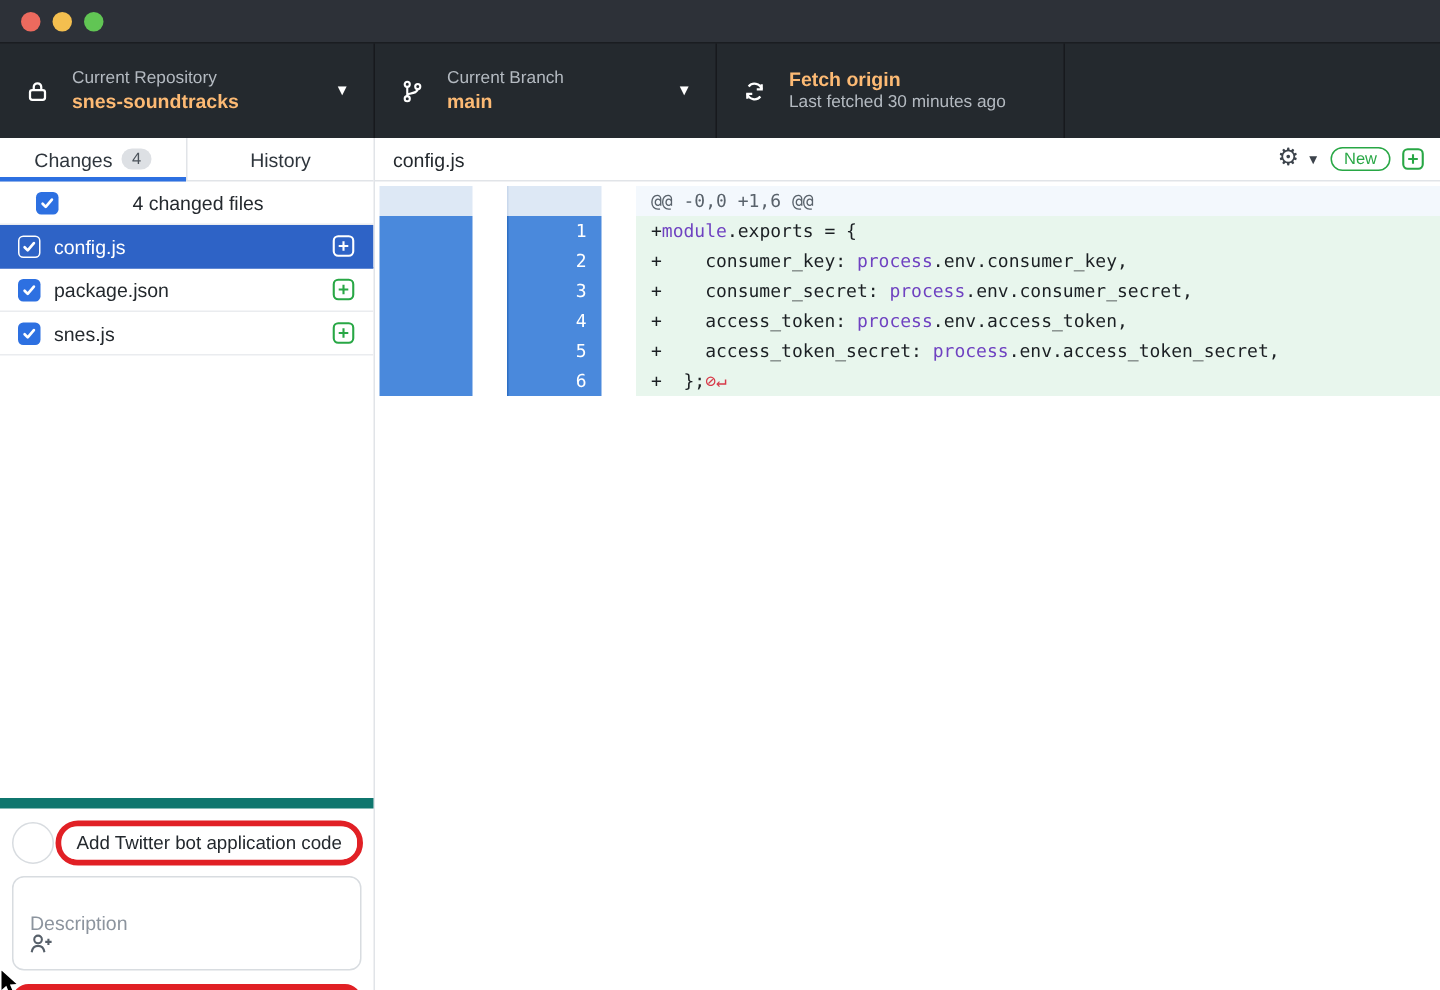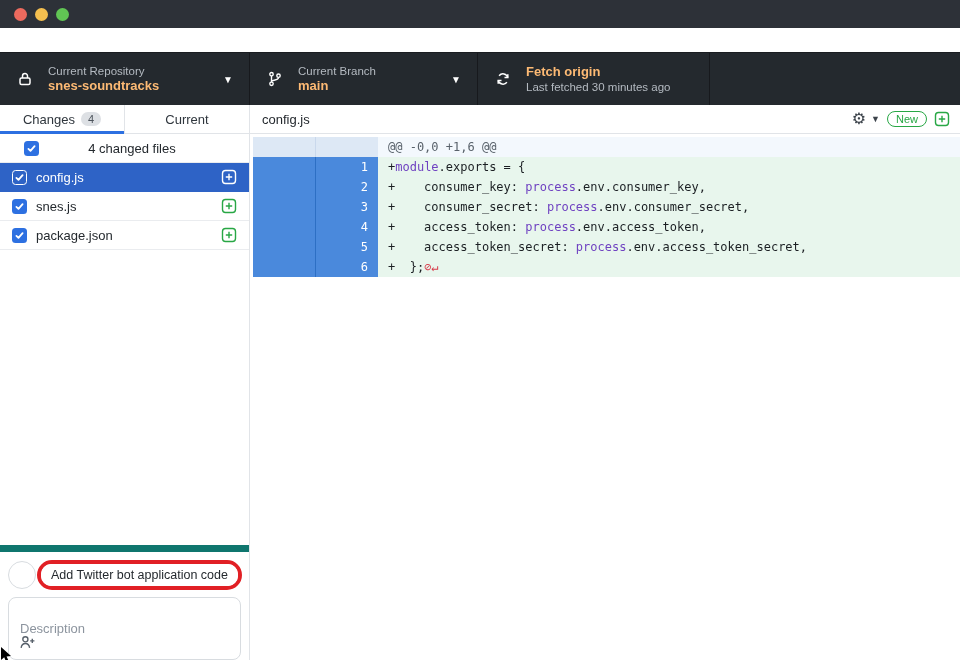--- a/index.html
+++ b/index.html
@@ -6,21 +6,21 @@
   html,body { width:960px; height:660px; overflow:hidden; }
   body { font-family:"Liberation Sans", sans-serif; background:#fff; position:relative; }
 
   
   .titlebar { height:28px; background:var(--titlebar-bg); display:flex; align-items:center; padding-left:14px; }
   .traffic { display:flex; gap:8px; }
   .light { width:13px; height:13px; border-radius:50%; }
   .light.red{ background:var(--mac-red);} .light.yellow{ background:var(--mac-yellow);} .light.green{ background:var(--mac-green);}
 
   
-  .toolbar { height:53px; background:var(--toolbar-bg); display:flex; border-top:1px solid #1a1d21;margin-top:24px; }
+  .toolbar { height:64px; background:var(--toolbar-bg); display:flex; border-top:1px solid #1a1d21; }
   .tool-section { display:flex; align-items:center; padding:0 16px; border-right:1px solid #17191d; cursor:default; }
   .tool-section .t-icon { color:#fff; width:18px; display:flex; justify-content:center; margin-right:14px; flex:none; }
   .tool-text { display:flex; flex-direction:column; line-height:1.25; }
   .tool-label { color:#b4bac1; font-size:11.5px; }
   .tool-value { color:#fdba74; font-size:13px; font-weight:bold; }
   .tool-caret { color:#fff; font-size:10px; margin-left:auto; padding-left:18px; }
   .sec-repo { width:250px; } .sec-branch { width:228px; } .sec-fetch { width:232px; }
   .toolbar-rest { flex:1; }
 
   
@@ -65,21 +65,21 @@
   .diff-header { height:29px; border-bottom:1px solid #e1e4e8; display:flex; align-items:center; padding:0 10px 0 12px; flex:none; background:#fff; }
   .diff-file { font-size:13px; color:#24292e; flex:1; }
   .diff-controls { display:flex; align-items:center; gap:7px; }
   .gear { font-size:16px; color:#3c434b; line-height:1; cursor:pointer; }
   .gear-caret { font-size:9px; color:#3c434b; margin-left:-2px; cursor:pointer; }
   .new-badge { border:1px solid var(--github-green); color:var(--github-green); font-size:11px; border-radius:10px; padding:1px 8px; }
   .expand-btn { width:16px; height:16px; color:var(--github-green); cursor:pointer; }
 
   
   .diff-body { flex:1; padding:3px 0 0 3px; font-family:"DejaVu Sans Mono", monospace; font-size:12px; }
-  .d-row { display:flex; height:20px; line-height:20px; }
+  .d-row { display:flex; height:20px; line-height:20px;gap:23px; }
   .d-gut { width:62px; flex:none; } .d-gut2 { width:63px; flex:none; text-align:right; padding-right:10px; }
   .d-code { flex:1; padding-left:10px; white-space:pre; }
   .d-row.hunk .d-gut, .d-row.hunk .d-gut2 { background:var(--hunk-gutter); }
   .d-row.hunk .d-gut2 { border-left:1px solid #c9d8ec; }
   .d-row.hunk .d-code { background:var(--hunk-bg); color:#59626b; }
   .d-row.add .d-gut, .d-row.add .d-gut2 { background:var(--gutter-blue); color:#fff; cursor:pointer; }
   .d-row.add .d-gut2 { border-left:1px solid #2d6fc4; }
   .d-row.add .d-code { background:var(--added-bg); color:#1b1f23; }
   .d-code .keyword { color:var(--keyword-purple); }
   .d-code .no-newline { color:var(--diff-red); }
@@ -150,21 +150,21 @@
 
 <div class="main">
 
   <div class="sidebar">
     <div class="tabbar">
       <div class="tab active">
         <span>Changes</span>
         <span class="tab-badge">4</span>
       </div>
       <div class="tab">
-        <span>Current</span>
+        <span>History</span>
       </div>
     </div>
 
     <div class="filelist">
       <div class="files-header">
         <span class="checkbox">
           <svg width="11" height="11" viewBox="0 0 16 16" fill="none" stroke="#fff" stroke-width="2.6" stroke-linecap="round" stroke-linejoin="round">
               <polyline points="3.5,8.5 6.5,11.5 12.5,4.5"></polyline>
             </svg>
         </span>
@@ -184,35 +184,35 @@
                 <path d="M8 4.8v6.4 M4.8 8h6.4"></path>
               </svg>
             </span>
           </div>
           <div class="file-row">
             <span class="checkbox">
               <svg width="11" height="11" viewBox="0 0 16 16" fill="none" stroke="#fff" stroke-width="2.6" stroke-linecap="round" stroke-linejoin="round">
                 <polyline points="3.5,8.5 6.5,11.5 12.5,4.5"></polyline>
               </svg>
             </span>
-            <span class="f-name">snes.js</span>
+            <span class="f-name">package.json</span>
             <span class="status-icon">
               <svg width="16" height="16" viewBox="0 0 16 16" fill="none" stroke="currentColor" stroke-width="1.4">
                 <rect x="1.5" y="1.5" width="13" height="13" rx="3"></rect>
                 <path d="M8 4.8v6.4 M4.8 8h6.4"></path>
               </svg>
             </span>
           </div>
           <div class="file-row">
             <span class="checkbox">
               <svg width="11" height="11" viewBox="0 0 16 16" fill="none" stroke="#fff" stroke-width="2.6" stroke-linecap="round" stroke-linejoin="round">
                 <polyline points="3.5,8.5 6.5,11.5 12.5,4.5"></polyline>
               </svg>
             </span>
-            <span class="f-name">package.json</span>
+            <span class="f-name">snes.js</span>
             <span class="status-icon">
               <svg width="16" height="16" viewBox="0 0 16 16" fill="none" stroke="currentColor" stroke-width="1.4">
                 <rect x="1.5" y="1.5" width="13" height="13" rx="3"></rect>
                 <path d="M8 4.8v6.4 M4.8 8h6.4"></path>
               </svg>
             </span>
           </div>
         </div>
     </div>
 

